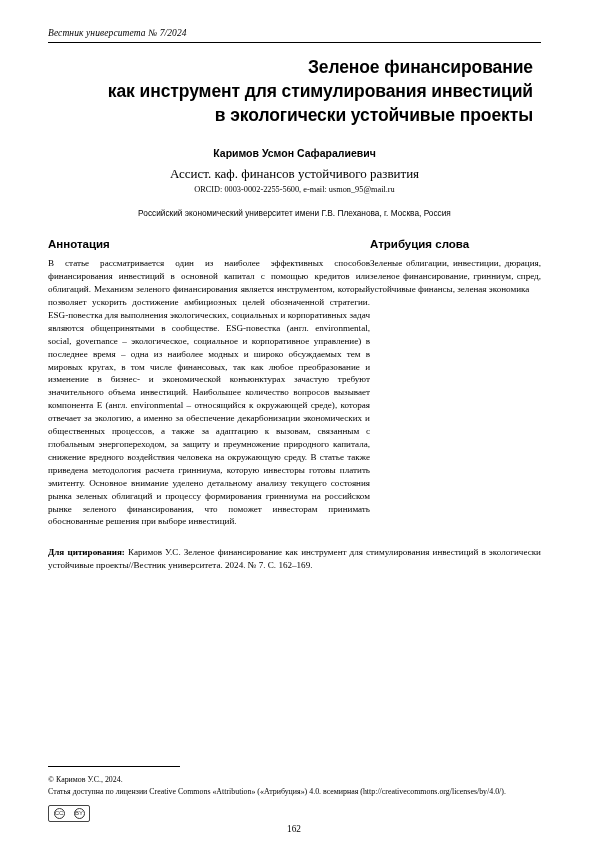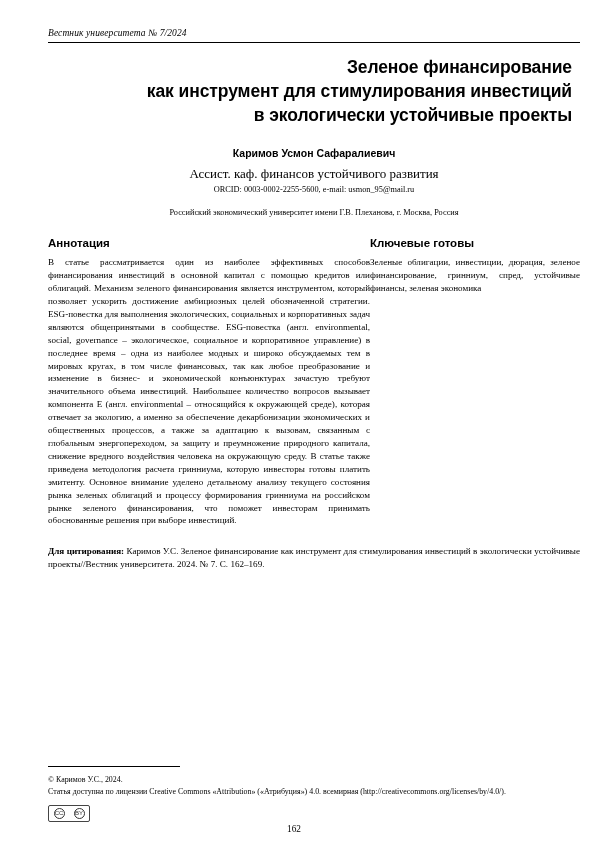--- a/index.html
+++ b/index.html
@@ -13,21 +13,21 @@
     font-family: "Liberation Serif", serif;
     color: #000000;
     position: relative;
     overflow: hidden;
   }
   .page {
     position: relative;
     width: 600px;
     height: 848px;
     box-sizing: border-box;
-    padding: 28px 20px 0 48px;
+    padding: 28px 59px 0 48px;
   }
   .running-head {
     font-family: "Liberation Serif", serif;
     font-style: italic;
     font-size: 9.5px;
     letter-spacing: 0.1px;
     padding-bottom: 4px;
   }
   .rule {
     border: none;
@@ -72,21 +72,21 @@
   }
   .orcid-line {
     text-align: center;
     font-family: "Liberation Serif", serif;
     font-size: 8.3px;
     line-height: 1.45;
     margin-bottom: 12px;
   }
   .org-line {
     text-align: center;
-    font-family: Liberation Serif, serif;
+    font-family: Liberation Sans, sans-serif;
     font-size: 8.3px;
     margin-bottom: 20px;
   }
 
   .cols {
     display: flex;
   }
   .col-left { width: 322px; }
   .col-right { flex: 1; }
 
@@ -183,21 +183,21 @@
   <div class="affil-line">Ассист. каф. финансов устойчивого развития</div>
   <div class="orcid-line">ORCID: 0003-0002-2255-5600, e-mail: usmon_95@mail.ru</div>
   <div class="org-line">Российский экономический университет имени Г.В. Плеханова, г. Москва, Россия</div>
 
   <div class="cols">
     <div class="col-left">
       <div class="sec-head">Аннотация</div>
       <div class="abstract-body">В статье рассматривается один из наиболее эффективных способов финансирования инвестиций в основной капитал с помощью кредитов или облигаций. Механизм зеленого финансирования является инструментом, который позволяет ускорить достижение амбициозных целей обозначенной стратегии. ESG-повестка для выполнения экологических, социальных и корпоративных задач являются общепринятыми в сообществе. ESG-повестка (англ. environmental, social, governance – экологическое, социальное и корпоративное управление) в последнее время – одна из наиболее модных и широко обсуждаемых тем в мировых кругах, в том числе финансовых, так как любое преобразование и изменение в бизнес- и экономической конъюнктурах зачастую требуют значительного объема инвестиций. Наибольшее количество вопросов вызывает компонента E (англ. environmental – относящийся к окружающей среде), которая отвечает за экологию, а именно за обеспечение декарбонизации экономических и общественных процессов, а также за адаптацию к вызовам, связанным с глобальным энергопереходом, за защиту и преумножение природного капитала, снижение вредного воздействия человека на окружающую среду. В статье также приведена методология расчета гринниума, которую инвесторы готовы платить эмитенту. Основное внимание уделено детальному анализу текущего состояния рынка зеленых облигаций и процессу формирования гринниума на российском рынке зеленого финансирования, что поможет инвесторам принимать обоснованные решения при выборе инвестиций.</div>
     </div>
     <div class="col-right">
-      <div class="sec-head">Ключевые готовы</div>
+      <div class="sec-head">Атрибуция слова</div>
       <div class="keywords-body">Зеленые облигации, инвестиции, дюрация, зеленое финансирование, гринниум, спред, устойчивые финансы, зеленая экономика</div>
     </div>
   </div>
 
   <div class="citation">
     <b>Для цитирования:</b><span> Каримов У.С. Зеленое финансирование как инструмент для стимулирования инвестиций в экологически устойчивые проекты//Вестник университета. 2024. № 7. С. 162–169.</span>
   </div>
 
   <div class="footer">
     <hr class="footer-rule">

